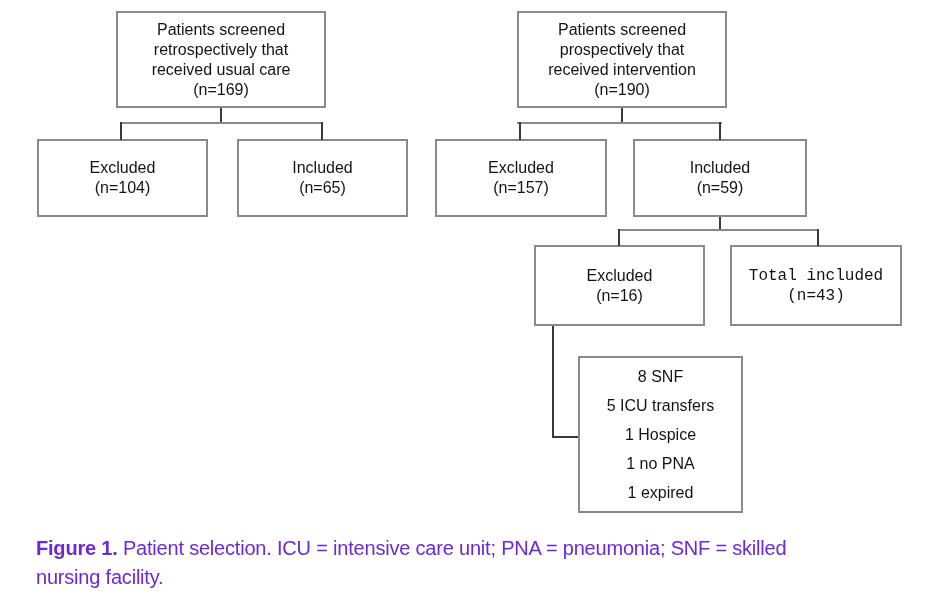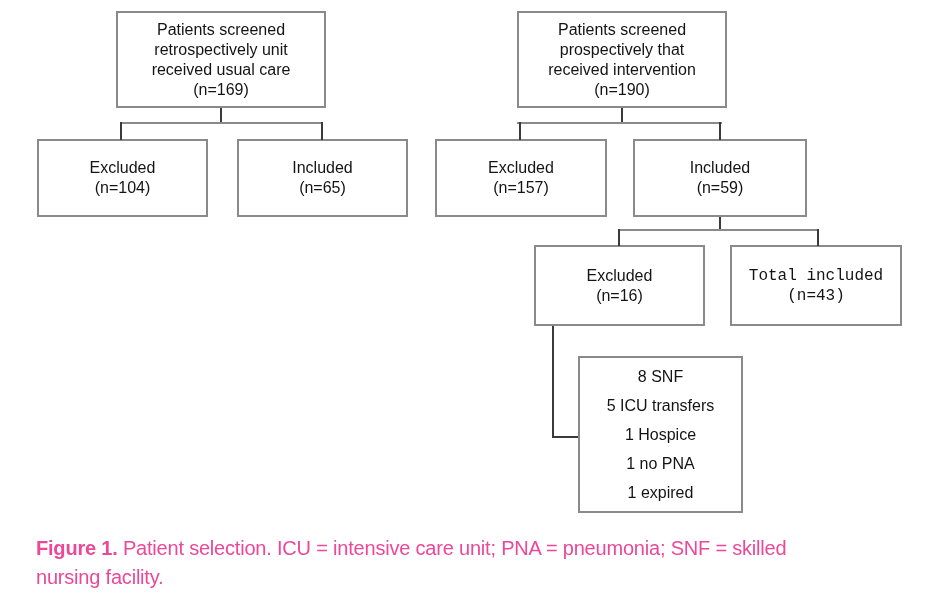--- a/index.html
+++ b/index.html
@@ -62,33 +62,33 @@
   .c-h4  { left: 552px; top: 436px; width: 26px; }
 
   .caption {
     position: absolute;
     left: 36px;
     top: 534px;
     width: 890px;
     font-size: 20px;
     line-height: 29px;
     letter-spacing: -0.2px;
-    color: #ec4899;
+    color: #6d28d9;
   }
   .caption .cap-line { display: block; white-space: nowrap; }
   .caption .cap-label { font-weight: bold; }
 </style>
 </head>
 <body>
 
 <div class="figure-canvas">
 
   <div class="node n-retro-screened">
     <span>Patients screened</span>
-    <span>retrospectively unit</span>
+    <span>retrospectively that</span>
     <span>received usual care</span>
     <span>(n=169)</span>
   </div>
   <div class="node n-pro-screened">
     <span>Patients screened</span>
     <span>prospectively that</span>
     <span>received intervention</span>
     <span>(n=190)</span>
   </div>
 

